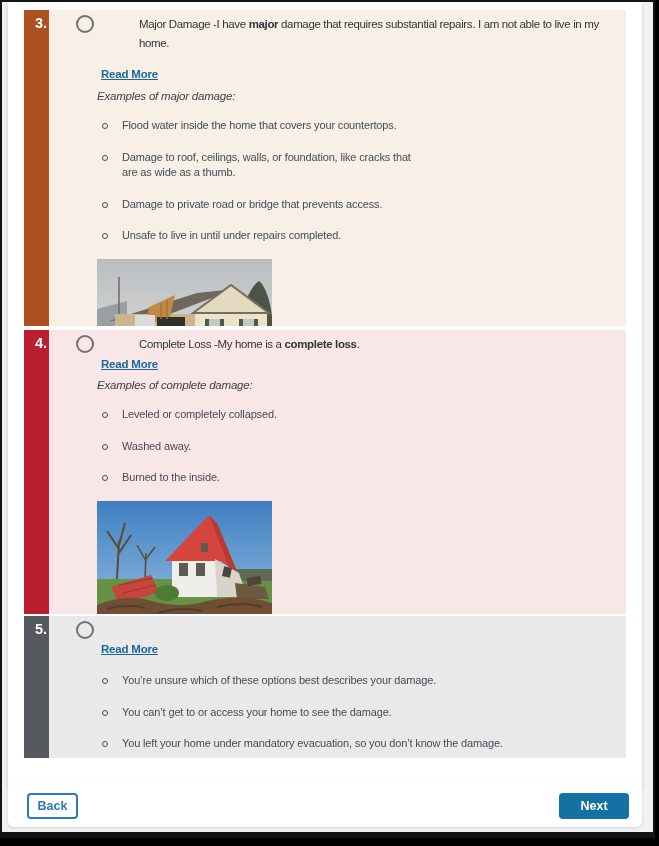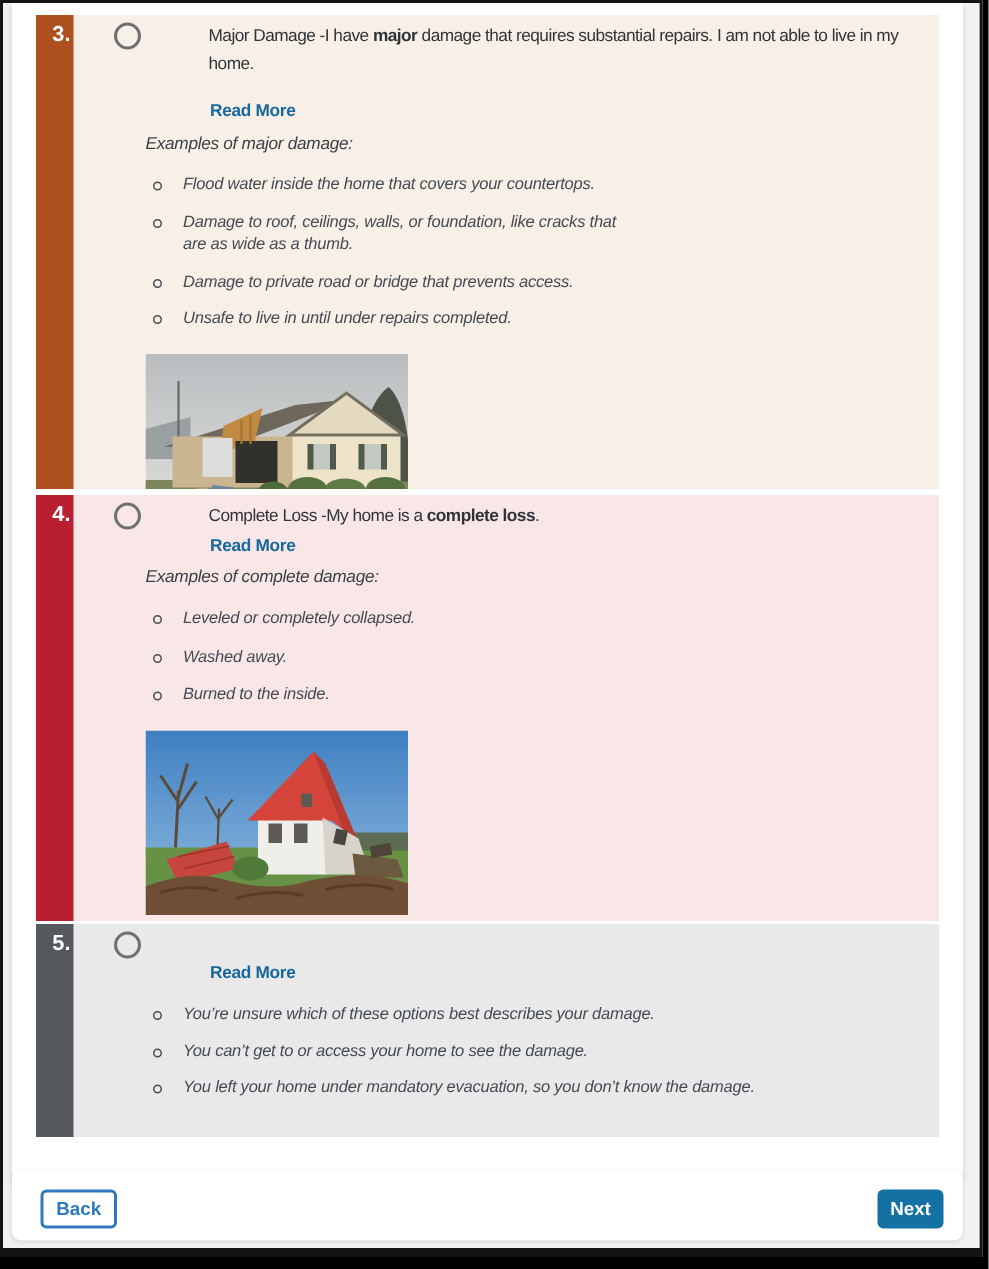--- a/index.html
+++ b/index.html
@@ -33,55 +33,56 @@
   .option-row { display:flex; align-items:flex-start; padding:5px 14px 0 52px;gap:40px; }
   .radio {
     flex:0 0 auto; width:18px; height:18px; border:2px solid #6e7072;
     border-radius:50%; background:transparent; margin-right:5px; cursor:pointer;
   }
   .option-label {
     font-size:11.5px; letter-spacing:-0.35px; color:#2f3439;
     line-height:19px; cursor:pointer;
   }
   .read-more {
-    display:inline-block; margin-left:116px; font-size:11.5px; font-weight:bold;
-    color:var(--link,#17689d); cursor:pointer;
+    display:inline-block; margin-left:77px; font-size:11.5px; font-weight:bold;
+    color:var(--link,#17689d); text-decoration:underline; cursor:pointer;
     letter-spacing:-0.2px;
   }
   .card-3 .read-more { margin-top:15px; }
   .card-4 .read-more { margin-top:3px; }
   .card-5 .read-more { margin-top:4px; }
   .examples-heading {
     margin:7px 0 0 73px; font-size:11.5px; font-weight:normal; font-style:italic;
     color:#3a3f46; letter-spacing:-0.2px;
   }
   .card-3 .examples-heading { margin-top:8px; }
   .examples-list { list-style:none; margin:14px 0 0 76px; }
   .card-5 .examples-list { margin-top:12px; }
   .examples-list li {
     position:relative; padding-left:22px; margin-bottom:9px;
-    font-size:11px; font-style:italic; color:#454b55; line-height:15.5px;
+    font-size:11px; color:#454b55; line-height:15.5px;
     letter-spacing:-0.15px;
+    margin-top:16px;
   }
   .examples-list li::before {
     content:""; position:absolute; left:2px; top:5px; width:4px; height:4px;
     border:1.4px solid #474d57; border-radius:50%;
   }
   .card-3 .examples-list { max-width:322px; }
   .card-4 .examples-list li { margin-bottom:10px; }
   .photo { display:block; margin:15px 0 0 73px; width:175px; }
   .card-3 .photo { height:124px; } .card-4 .photo { height:123px; }
   .btn-back {
     position:absolute; left:19px; top:13px; width:51px; height:26px;
     background:#fff; border:2px solid var(--btn-back,#2e79bd); border-radius:4px;
     color:var(--btn-back,#2e79bd); font-family:inherit; font-weight:bold; font-size:12.5px;
     cursor:pointer;
   }
   .btn-next {
-    position:absolute; right:13px; top:13px; width:44px; height:26px;
+    position:absolute; right:13px; top:13px; width:70px; height:26px;
     background:var(--btn-next,#1371a3); border:none; border-radius:4px;
     color:#fff; font-family:inherit; font-weight:bold; font-size:12.5px; cursor:pointer;
   }
 </style>
 </head>
 <body>
 
 <div class="viewport">
   <div class="gutter-right"></div>
 

